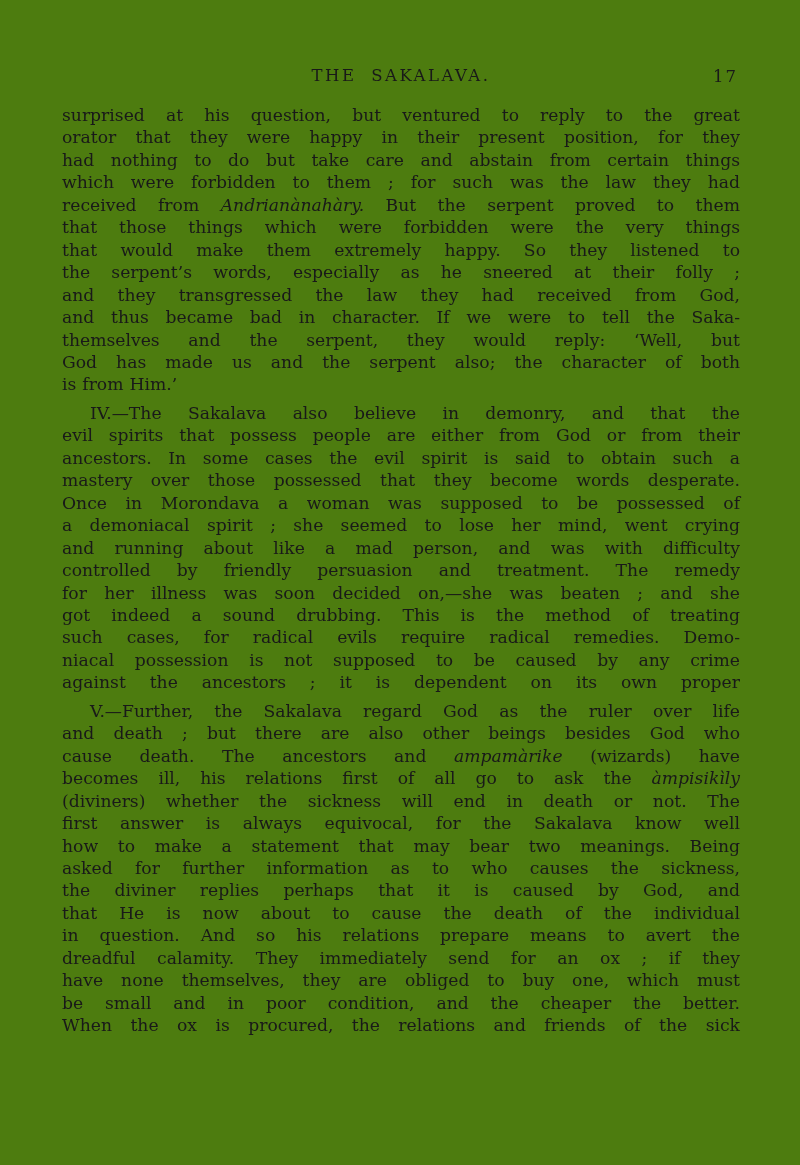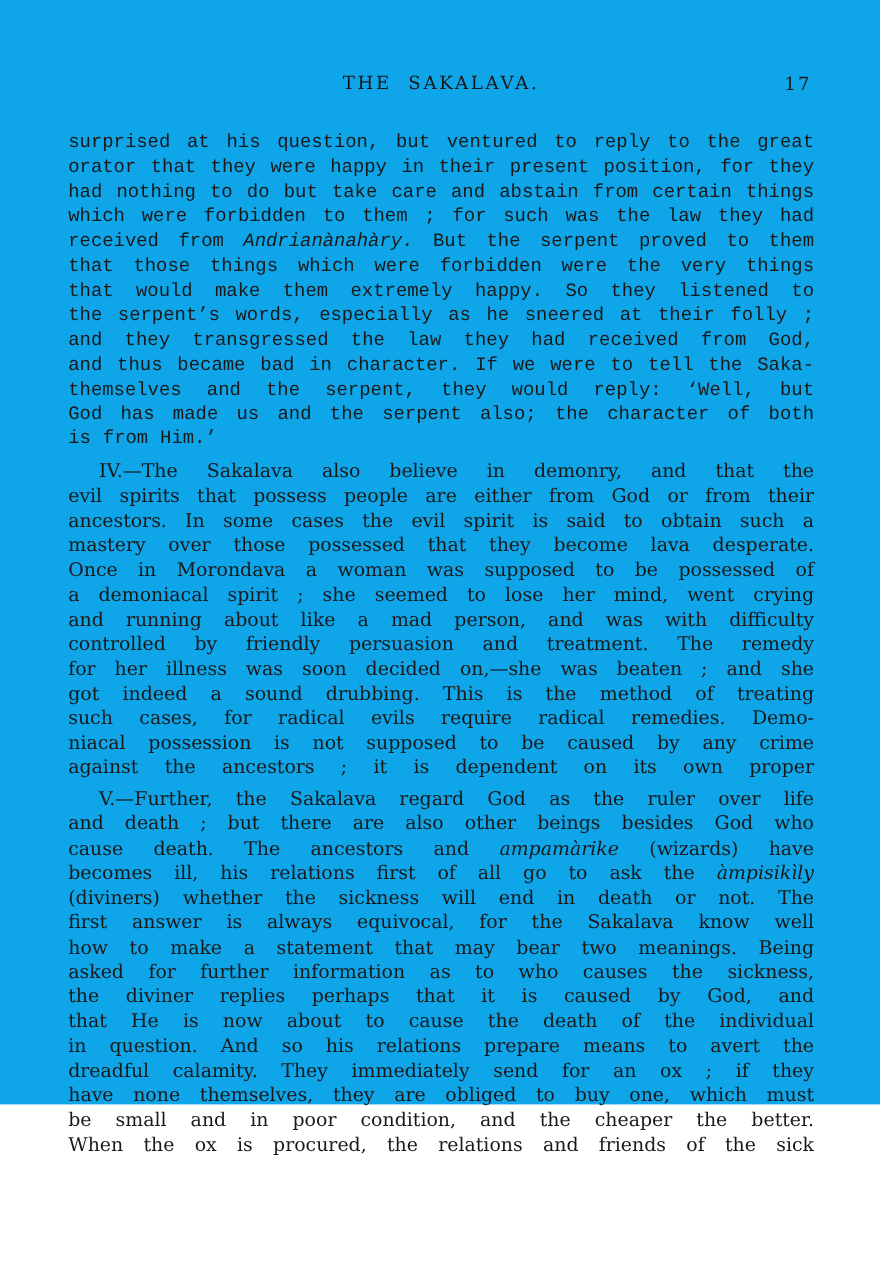--- a/index.html
+++ b/index.html
@@ -6,22 +6,22 @@
   html, body { width: 800px; }
   body {
     width: 800px; height: 1165px;
     background: #ffffff;
     font-family: "DejaVu Serif", "Liberation Serif", serif;
     color: #191919;
     overflow: hidden;
   }
   .scan-page {
     position: relative;
-    width: 800px; height: 1004px;
-    background: #0ea5e9;
+    width: 800px; height: 1165px;
+    background: #4d7c0f;
   }
   .running-head {
     position: absolute;
     top: 66px; left: 62px;
     width: 678px; height: 26px;
     font-size: 16.5px;
   }
   .head-title {
     position: absolute; left: 50%; top: 0;
     transform: translateX(-50%);
@@ -35,21 +35,21 @@
   }
   .body-text {
     position: absolute;
     top: 104px; left: 62px;
     width: 678px;
     font-size: 17.2px;
     line-height: 22.45px;
     word-spacing: 0.5px;
   }
   .para { margin-top: 6px; }
-  .para:first-child { margin-top: 16px; font-family: Liberation Mono, monospace; }
+  .para:first-child { margin-top: 0; }
   .line {
     text-align: justify;
     text-align-last: justify;
   }
   .line.short {
     text-align: right;
     text-align-last: left;
   }
   .para.indent .line:first-child { padding-left: 28px; }
   .it { font-style: italic; }
@@ -75,21 +75,21 @@
         <div class="line"><span>and they transgressed the law they had received from God,</span></div>
         <div class="line"><span>and thus became bad in character. If we were to tell the Saka-</span></div>
         <div class="line"><span>themselves and the serpent, they would reply: ‘Well, but</span></div>
         <div class="line"><span>God has made us and the serpent also; the character of both</span></div>
         <div class="line short"><span>is from Him.’</span></div>
       </div>
       <div class="para indent">
         <div class="line"><span>IV.—The Sakalava also believe in demonry, and that the</span></div>
         <div class="line"><span>evil spirits that possess people are either from God or from their</span></div>
         <div class="line"><span>ancestors. In some cases the evil spirit is said to obtain such a</span></div>
-        <div class="line"><span>mastery over those possessed that they become lava desperate.</span></div>
+        <div class="line"><span>mastery over those possessed that they become words desperate.</span></div>
         <div class="line"><span>Once in Morondava a woman was supposed to be possessed of</span></div>
         <div class="line"><span>a demoniacal spirit ; she seemed to lose her mind, went crying</span></div>
         <div class="line"><span>and running about like a mad person, and was with difficulty</span></div>
         <div class="line"><span>controlled by friendly persuasion and treatment. The remedy</span></div>
         <div class="line"><span>for her illness was soon decided on,—she was beaten ; and she</span></div>
         <div class="line"><span>got indeed a sound drubbing. This is the method of treating</span></div>
         <div class="line"><span>such cases, for radical evils require radical remedies. Demo-</span></div>
         <div class="line"><span>niacal possession is not supposed to be caused by any crime</span></div>
         <div class="line"><span>against the ancestors ; it is dependent on its own proper</span></div>
       </div>

